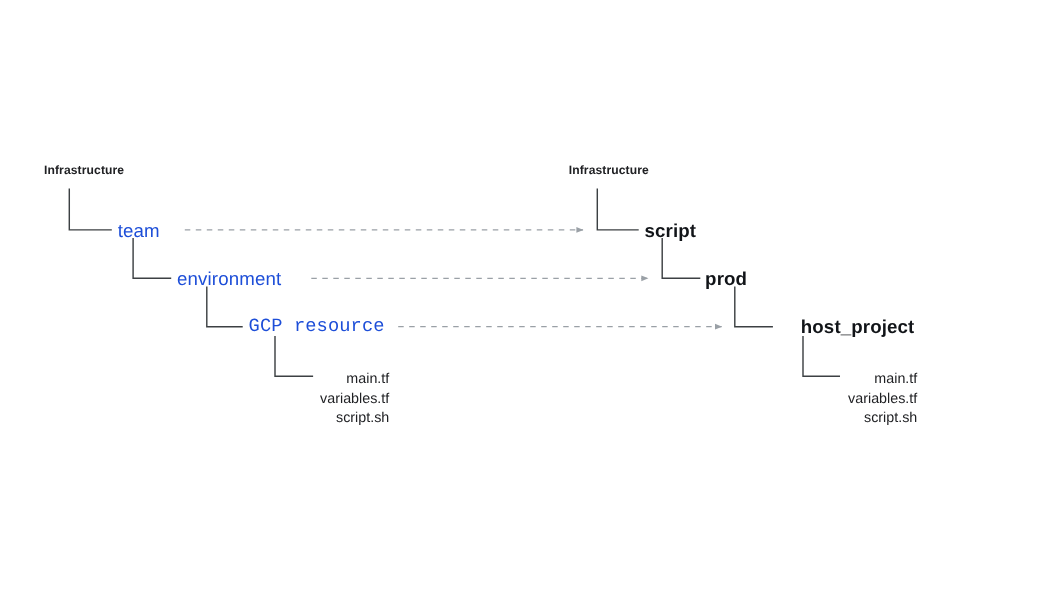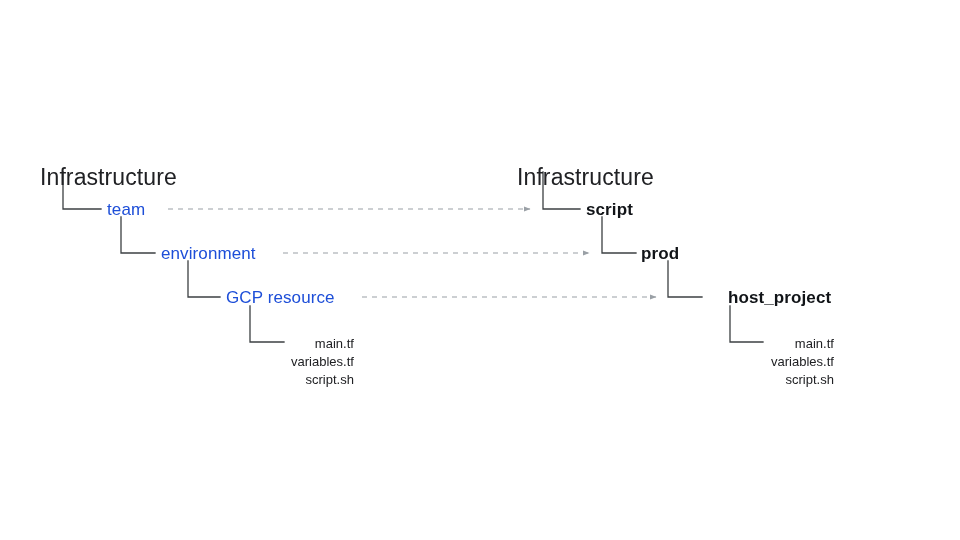--- a/index.html
+++ b/index.html
@@ -31,25 +31,24 @@
     width: 960px;
     height: 540px;
     pointer-events: none;
   }
   .node-label {
     position: absolute;
     white-space: nowrap;
     line-height: 1;
   }
   .heading {
-    font-size: 23px;
-    font-weight: 400;
+    font-size: 11px;
+    font-weight: 700;
     letter-spacing: 0.1px;
     color: #202124;
-    margin-top: 16px;
   }
   .left-node {
     font-size: 17px;
     font-weight: 400;
     letter-spacing: 0.1px;
     color: #1d4ed8;
   }
   .right-node {
     font-size: 17px;
     font-weight: 700;
@@ -101,21 +100,21 @@
       <line x1="362" y1="297" x2="656" y2="297" marker-end="url(#arrowhead)"></line>
     </g>
   </svg>
 
   <div class="node-label heading" style="left:40px; top:150px;">Infrastructure</div>
 
   <div class="node-label left-node" style="left:107px; top:201px;">team</div>
 
   <div class="node-label left-node" style="left:161px; top:245px;">environment</div>
 
-  <div class="node-label left-node" style="left:226px; top:289px;">GCP resource</div>
+  <div class="node-label left-node" style="left:226px; top:289px;font-family:Liberation Mono, monospace;">GCP resource</div>
 
   <div class="file-list" style="left:291px; top:335px;">
     <span class="file-item">main.tf</span>
     <span class="file-item">variables.tf</span>
     <span class="file-item">script.sh</span>
   </div>
 
   <div class="node-label heading" style="left:517px; top:150px;">Infrastructure</div>
 
   <div class="node-label right-node" style="left:586px; top:201px;">script</div>

